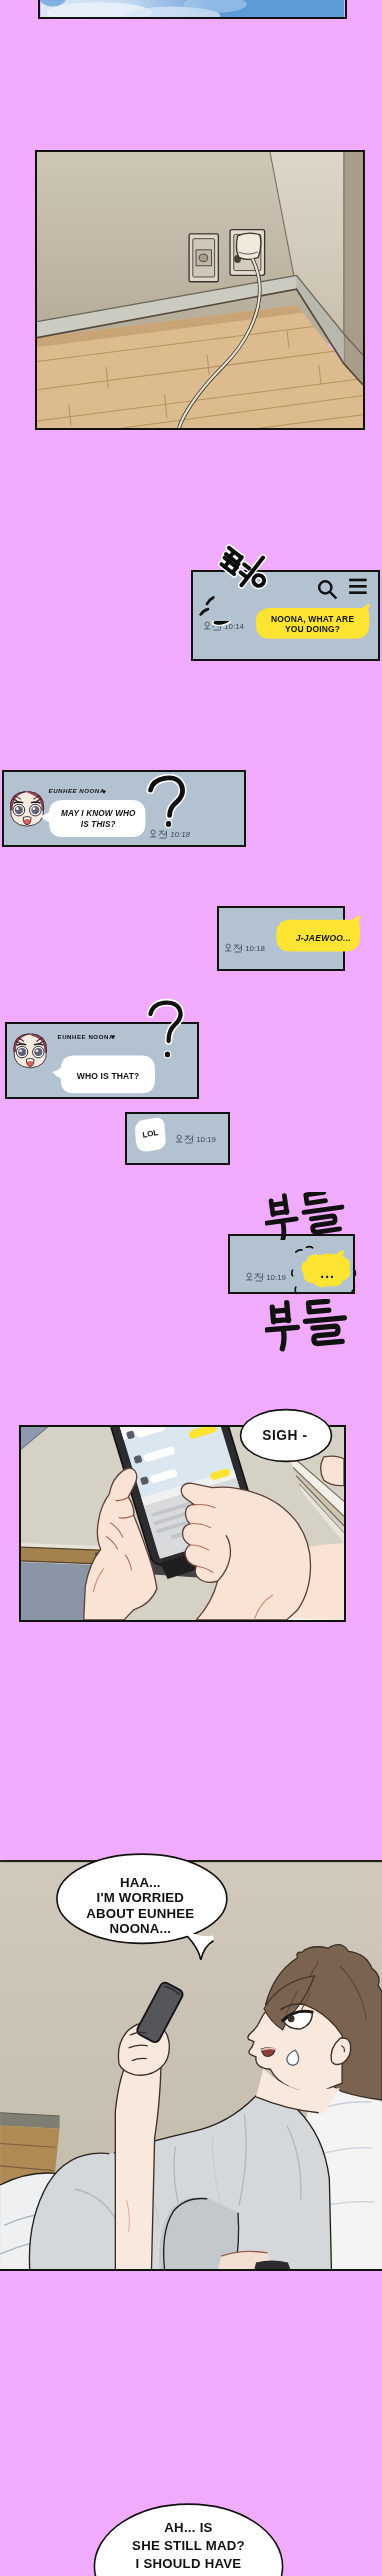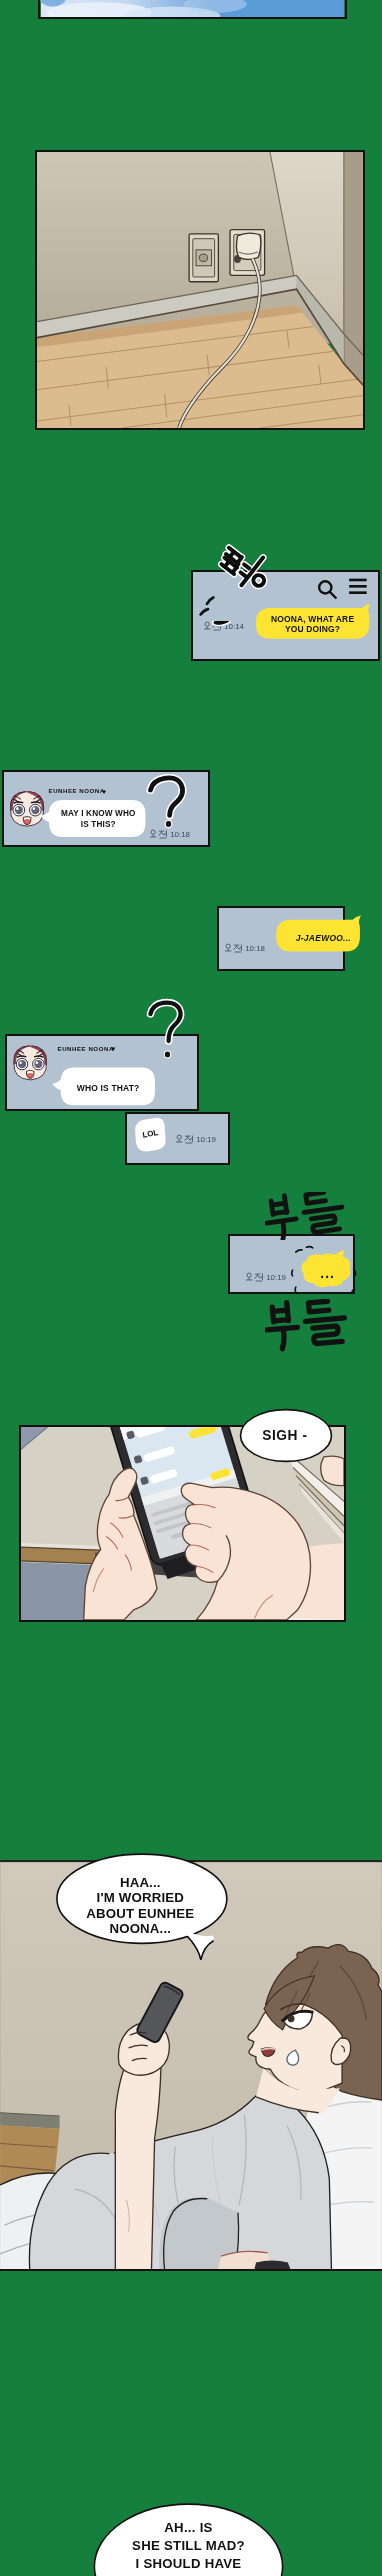--- a/index.html
+++ b/index.html
@@ -1,16 +1,16 @@
 <!DOCTYPE html>
 <html style="font-size:8.5px"><head>
 <meta charset="utf-8">
 <style>
   html,body{margin:0;padding:0;background:#ffffff;}
-  #page{position:relative;width:382px;height:2576px;background:#15803d;overflow:hidden;
+  #page{position:relative;width:382px;height:2576px;background:#f0abfc;overflow:hidden;
         font-family:"Liberation Sans", sans-serif;}
   .panel{position:absolute;box-sizing:border-box;border:2.1px solid #111111;}
   .chatbg{background:#b3c2d1;}
 </style>
 </head>
 <body>
 <div id="page">
 
 <div class="panel" style="left:38px;top:-21px;width:309px;height:40px;border-top:none;">
 <svg width="305" height="38" viewBox="0 0 574 72">
@@ -146,21 +146,21 @@
 </g>
 <g stroke="#0c0c0c" stroke-width="7.5" fill="none" stroke-linecap="round">
 <path d="M34,18 v30 M34,26 h13 M47,15 v30 M34,44 h14"></path>
 <path d="M54,13 v30 M54,22 h13 M67,10 v30 M54,40 h14"></path>
 <path d="M44,56 v12 M60,52 v12 M26,72 h66"></path>
 <circle cx="53" cy="92" r="10"></circle>
 </g>
 </g>
 </svg>
 
-<div class="panel chatbg" style="left:1.6px;top:770px;width:208px;height:77px;">
+<div class="panel chatbg" style="left:1.6px;top:770px;width:244px;height:77px;font-style:italic;">
 <svg width="204" height="72" viewBox="0 0 383 136">
 
 <g transform="translate(2,14) scale(0.92)">
 <path d="M10,60 Q8,26 44,25 Q80,26 78,60 Q80,94 44,96 Q8,94 10,60 Z" fill="#f7ebe1" stroke="#40303c" stroke-width="2"></path>
 <path d="M10,58 Q8,28 40,25 Q12,34 13,62 Q10,66 10,58 Z" fill="#9c4257" stroke="#46222e" stroke-width="1.6"></path>
 <path d="M48,25 Q78,28 78,58 Q78,68 75,62 Q76,34 48,25 Z" fill="#9c4257" stroke="#46222e" stroke-width="1.6"></path>
 <path d="M40,25 Q44,24 48,25 Q60,28 68,36 Q74,42 76,52 Q70,38 56,32 Q48,29 40,25 Z" fill="#9c4257"></path>
 <path d="M14,40 Q22,42 28,48 M18,34 Q26,36 31,41 M74,40 Q66,42 60,48 M70,34 Q62,36 57,41" stroke="#46222e" stroke-width="2.2" fill="none"></path>
 <circle cx="27" cy="63" r="12" fill="#fff" stroke="#2a2a30" stroke-width="2"></circle>
 <circle cx="61" cy="63" r="12" fill="#fff" stroke="#2a2a30" stroke-width="2"></circle>
@@ -209,21 +209,21 @@
 <svg style="position:absolute;left:6.4px;top:35px" width="53" height="11.7" viewBox="0 0 100 22">
 <g stroke="#3a4653" stroke-width="1.5" fill="none">
 <circle cx="6" cy="6" r="4"></circle>
           <path d="M6,11 v4 M0,15 h12"></path>
 <path d="M17,4 h10 M22,4 q0,5 -6,8 M22,6 q1,4 6,6 M31,3 v12 M31,9 h-4 M18,17 h13"></path>
 </g>
 <text x="38" y="16" font-size="15" fill="#3a4653">10:18</text>
 </svg>
 </div>
 
-<div class="panel chatbg" style="left:4.8px;top:1022px;width:194px;height:77px;margin-top:12px;">
+<div class="panel chatbg" style="left:4.8px;top:1022px;width:194px;height:77px;">
 <svg width="190" height="73" viewBox="0 0 357 137">
 
 <g transform="translate(4,-4) scale(0.9)">
 <path d="M10,60 Q8,26 44,25 Q80,26 78,60 Q80,94 44,96 Q8,94 10,60 Z" fill="#f7ebe1" stroke="#40303c" stroke-width="2"></path>
 <path d="M10,58 Q8,28 40,25 Q12,34 13,62 Q10,66 10,58 Z" fill="#9c4257" stroke="#46222e" stroke-width="1.6"></path>
 <path d="M48,25 Q78,28 78,58 Q78,68 75,62 Q76,34 48,25 Z" fill="#9c4257" stroke="#46222e" stroke-width="1.6"></path>
 <path d="M40,25 Q44,24 48,25 Q60,28 68,36 Q74,42 76,52 Q70,38 56,32 Q48,29 40,25 Z" fill="#9c4257"></path>
 <path d="M14,40 Q22,42 28,48 M18,34 Q26,36 31,41 M74,40 Q66,42 60,48 M70,34 Q62,36 57,41" stroke="#46222e" stroke-width="2.2" fill="none"></path>
 <circle cx="27" cy="63" r="12" fill="#fff" stroke="#2a2a30" stroke-width="2"></circle>
 <circle cx="61" cy="63" r="12" fill="#fff" stroke="#2a2a30" stroke-width="2"></circle>

